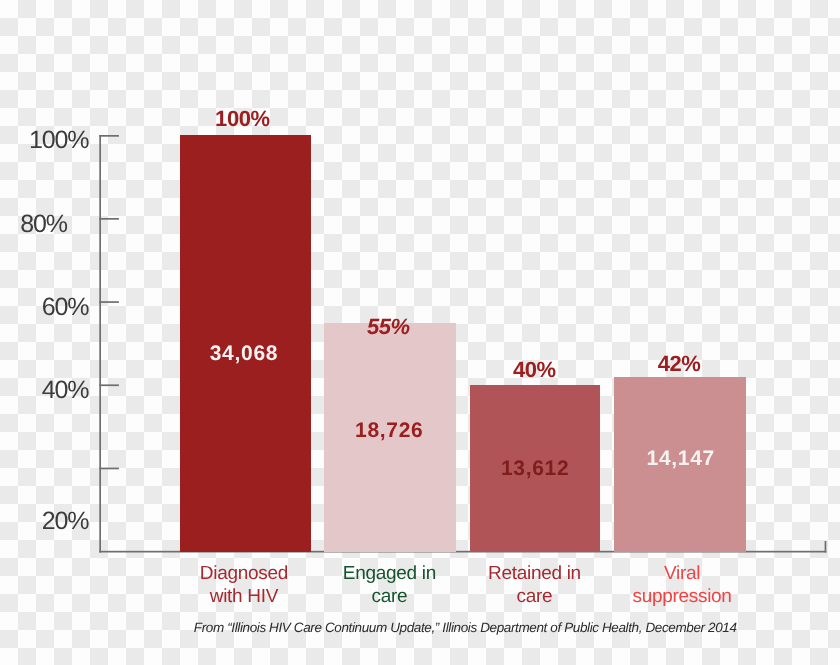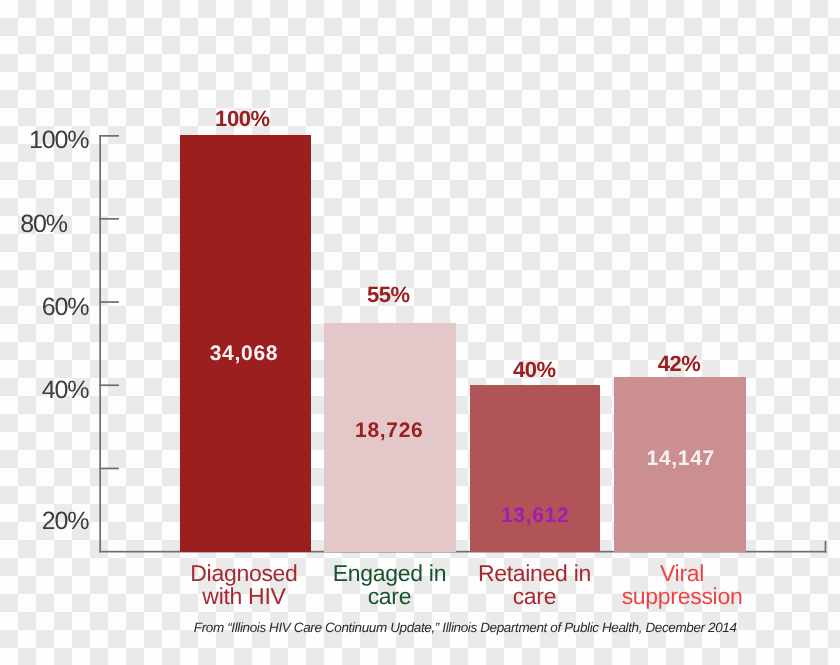--- a/index.html
+++ b/index.html
@@ -35,21 +35,21 @@
 
   .count-label {
     position:absolute; text-align:center;
     font-family:"Liberation Sans", sans-serif; font-weight:700;
     font-size:21px; line-height:22px; letter-spacing:0.7px; text-indent:0.7px;
   }
 
   .cat-label {
     position:absolute; text-align:center; width:300px;
     font-family:"Liberation Sans", sans-serif; font-weight:400;
-    font-size:23px; line-height:23.8px; letter-spacing:-0.3px; text-indent:-0.3px;
+    font-size:19px; line-height:23.8px; letter-spacing:-0.3px; text-indent:-0.3px;
   }
 
   .source-note {
     position:absolute; text-align:center; width:840px;
     color:#2b2b2b; font-family:"Liberation Sans", sans-serif;
     font-style:italic; font-weight:400; font-size:13.5px; line-height:16px;
     letter-spacing:-0.38px; text-indent:-0.38px;
   }
 </style>
 </head>
@@ -73,27 +73,27 @@
   <div class="ytick-label" style="top:294.6px;">60%</div>
   <div class="ytick-label" style="top:377.5px;">40%</div>
   <div class="ytick-label" style="top:460.8px;margin-top:48px;">20%</div>
 
   <div class="bar" style="left:179.5px; width:131px; top:135.20px; height:416.50px; background:#9c1f20;"></div>
   <div class="bar" style="left: 323.5px; width: 132px; top: 322.63px; height: 229.08px; background: rgb(227, 199, 201);"></div>
   <div class="bar" style="left:469.5px; width:130px; top:385.10px; height:166.60px; background:#b15457;"></div>
   <div class="bar" style="left:613.5px; width:132px; top:376.77px; height:174.93px; background:#cb8f91;"></div>
 
   <div class="pct-label" style="left: 142.65px; width: 200px; top: 108px; color: rgb(156, 31, 32);">100%</div>
-  <div class="pct-label" style="left: 288.55px; width: 200px; top: 284px; color: rgb(156, 31, 32);">55%</div>
+  <div class="pct-label" style="left: 288.55px; width: 200px; top: 316px; color: rgb(156, 31, 32); font-style: italic;">55%</div>
   <div class="pct-label" style="left: 434.5px; width: 200px; top: 359.25px; color: rgb(156, 31, 32);">40%</div>
   <div class="pct-label" style="left: 579.25px; width: 200px; top: 352.5px; color: rgb(156, 31, 32);">42%</div>
 
   <div class="count-label" style="left: 143.6px; width: 200px; top: 342.5px; color: rgb(245, 243, 242);">34,068</div>
   <div class="count-label" style="left: 288.9px; width: 200px; top: 420px; color: rgb(156, 31, 32);">18,726</div>
-  <div class="count-label" style="left: 434.8px; width: 200px; top: 458.2px; color: #a21caf; margin-top: 47px;">13,612</div>
+  <div class="count-label" style="left: 434.8px; width: 200px; top: 458.2px; color: #7f1d1d;">13,612</div>
   <div class="count-label" style="left: 580.4px; width: 200px; top: 447.6px; color: rgb(245, 243, 242);">14,147</div>
 
   <div class="cat-label" style="left: 94.1px; top: 561.5px; color: rgb(165, 42, 48);">
     <div>Diagnosed</div>
     <div>with HIV</div>
   </div>
   <div class="cat-label" style="left: 239.6px; top: 561.5px; color: #14532d;">
     <div>Engaged in</div>
     <div>care</div>
   </div>

